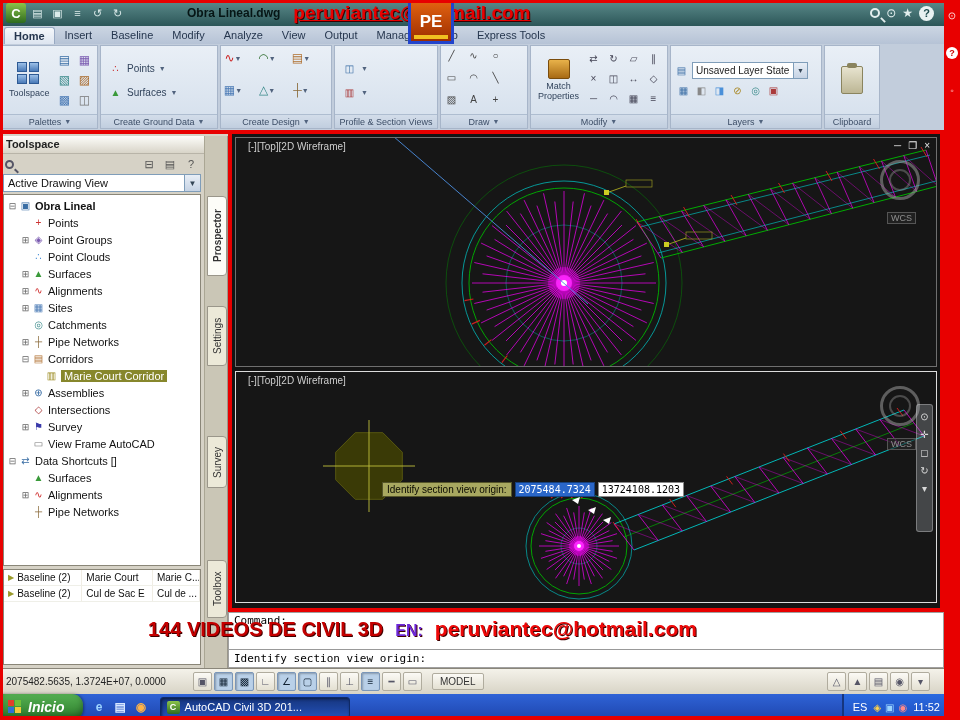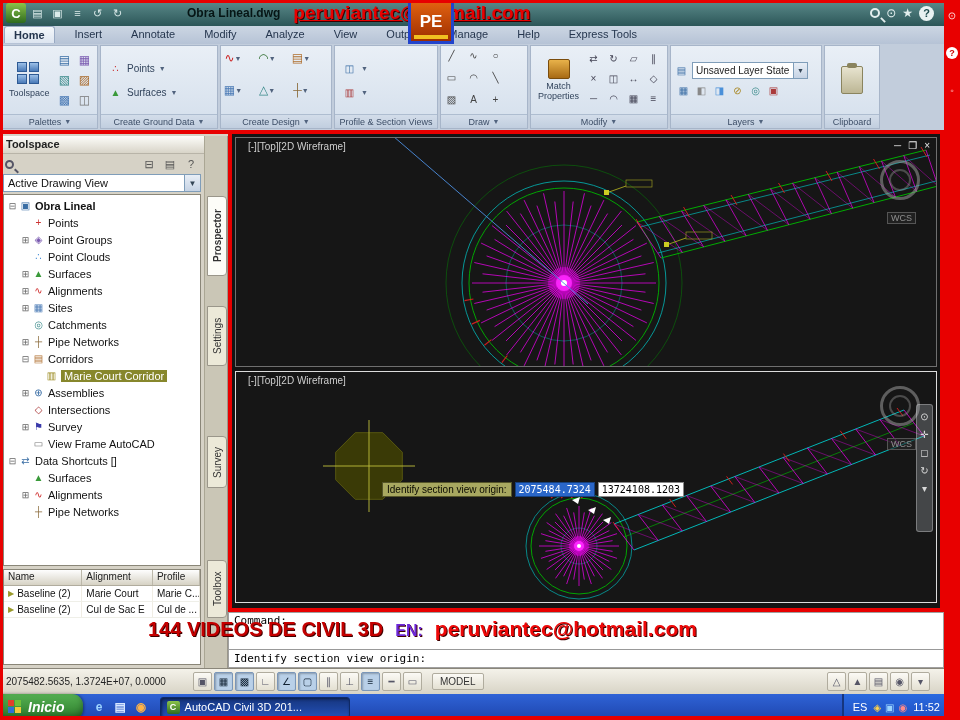--- a/index.html
+++ b/index.html
@@ -18,21 +18,21 @@
 .helpcirc{width:15px;height:15px;border-radius:50%;background:#e8f2f2;color:#1d4a4c;font-weight:bold;font-size:11px;display:flex;align-items:center;justify-content:center}
 .mag{width:10px;height:10px;border:2px solid #e3efee;border-radius:50%;position:relative}
 .mag::after{content:'';position:absolute;width:6px;height:2px;background:#e3efee;transform:rotate(45deg);left:8px;top:9px}
 
 
 #pe-logo{position:absolute;left:408px;top:0;width:46px;height:44px;background:linear-gradient(#e06010,#9c2e00);border:3px solid #2244cc;z-index:55;display:flex;align-items:center;justify-content:center;color:#fff;font-weight:bold;font-size:17px}
 #pe-logo::after{content:'';position:absolute;left:3px;right:3px;bottom:2px;height:4px;background:#f0c020}
 
 
 #tabrow{position:absolute;left:0;top:26px;width:960px;height:18px;background:linear-gradient(#ccd6e3,#b6c3d6);display:flex;align-items:flex-end;padding-left:4px}
-#tab-strip{display:flex;align-items:flex-start;gap:11px;height:100%}
+#tab-strip{display:flex;align-items:center;gap:1px;height:100%}
 .rtab{padding:2px 9px 2px 9px;font-size:11px;color:#25364e;white-space:nowrap}
 .rtab.active{background:linear-gradient(#f5f8fb,#dde5f0);border:1px solid #98a9c2;border-bottom:none;border-radius:3px 3px 0 0;font-weight:bold}
 
 
 #ribbon{position:absolute;left:0;top:44px;width:960px;height:86px;background:#c2cddc;display:flex;gap:2px;padding:1px 0 0 2px}
 .panel{height:84px;background:linear-gradient(#e9eff6,#d4dfec);border:1px solid #a7b5c9;display:flex;flex-direction:column}
 .panel-body{flex:1;display:flex;align-items:center;padding:2px 3px;gap:3px;overflow:hidden}
 .panel-label{height:14px;background:linear-gradient(#d3ddea,#c1cedf);border-top:1px solid #aebdd0;font-size:9px;color:#3c4d66;display:flex;align-items:center;justify-content:center;gap:3px;white-space:nowrap}
 .dar{font-size:7px;color:#51637e}
 .ric{width:18px;height:18px;display:flex;align-items:center;justify-content:center;font-size:12px;border:1px solid transparent;border-radius:2px}
@@ -154,21 +154,21 @@
   </div>
 </div>
 <div id="pe-logo">
     <span>PE</span>
   </div>
 
 <div id="tabrow">
   <div id="tab-strip">
       <div class="rtab active">Home</div>
       <div class="rtab">Insert</div>
-      <div class="rtab">Annotate</div>
+      <div class="rtab">Baseline</div>
       <div class="rtab">Modify</div>
       <div class="rtab">Analyze</div>
       <div class="rtab">View</div>
       <div class="rtab">Output</div>
       <div class="rtab">Manage</div>
       <div class="rtab">Help</div>
       <div class="rtab">Express Tools</div>
     </div>
 </div>
 
@@ -438,25 +438,20 @@
           <div class="tico" style="color: rgb(204, 34, 34);">∿</div>
           <div class="tlabel">Alignments</div>
         </div>
         <div class="trow" style="padding-left: 17px;">
           <div class="texp"></div>
           <div class="tico" style="color: rgb(138, 106, 58);">┼</div>
           <div class="tlabel">Pipe Networks</div>
         </div>
       </div>
     <div id="ts-table">
-      <div id="tbl-head">
-          <div class="th" style="width: 80px;">Name</div>
-          <div class="th" style="width: 72px;">Alignment</div>
-          <div class="th" style="width: 48px;">Profile</div>
-        </div>
       <div id="tbl-body">
           <div class="trw">
             <div class="td" style="width: 80px;">
               <div class="tdico">▶</div>
               <div>Baseline (2)</div>
             </div>
             <div class="td" style="width: 72px;">Marie Court</div>
             <div class="td" style="width: 48px;">Marie C...</div>
           </div>
           <div class="trw">

